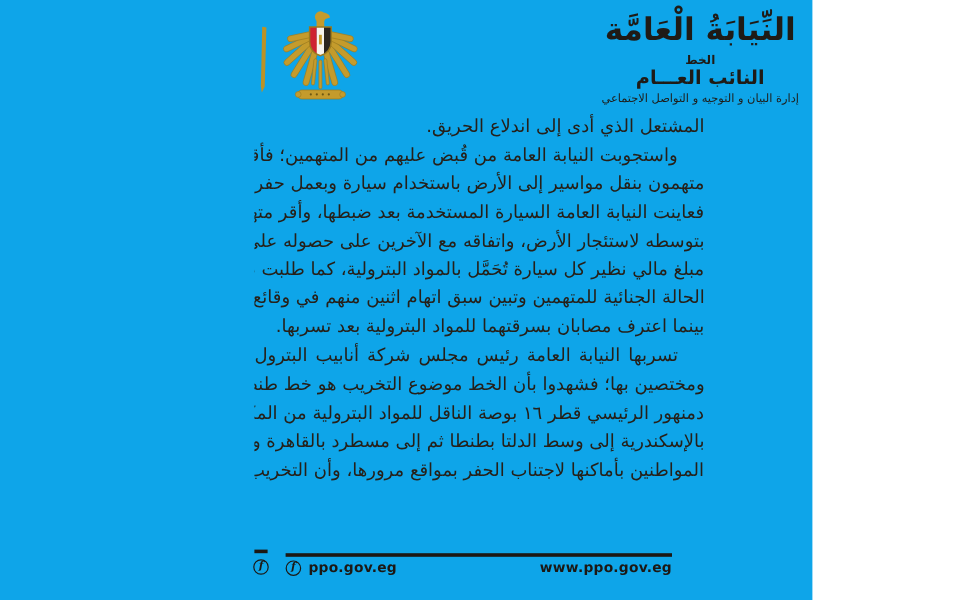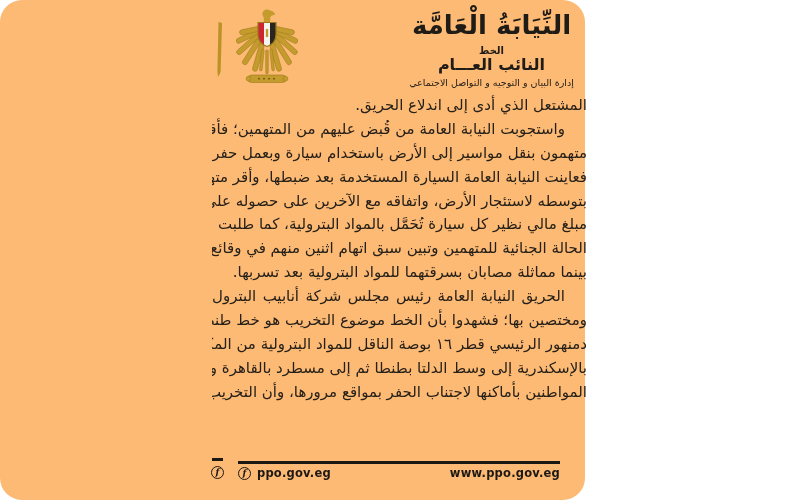--- a/index.html
+++ b/index.html
@@ -6,23 +6,22 @@
   html, body { background: #ffffff; }
   .stage {
     position: relative;
     width: 800px; height: 500px;
     background: #ffffff;
     overflow: hidden;
     font-family: "DejaVu Sans", sans-serif;
   }
   .doc {
     position: absolute; left: 0; top: 0;
-    width: 585px; height: 500px;
-    background: #fdba74;
-    border-radius: 22px;
+    width: 677px; height: 500px;
+    background: #0ea5e9;
   }
   
   .emblem-wrap { position: absolute; left: 210px; top: 5px; width: 95px; height: 88px; }
   .ornament { position: absolute; left: 6px; top: 17px; }
   .eagle { position: absolute; left: 26px; top: 2px; }
   .head-text {
     position: absolute; right: 6px; top: 6px; width: 175px;
     direction: rtl; text-align: center; color: #1f1b16;
   }
   .calligraphy {
@@ -135,22 +134,22 @@
     </div>
 
     <div class="body-text">
       <div class="line para-end">المشتعل الذي أدى إلى اندلاع الحريق.</div>
       <div class="line para-start">واستجوبت النيابة العامة من قُبض عليهم من المتهمين؛ فأقر</div>
       <div class="line">متهمون بنقل مواسير إلى الأرض باستخدام سيارة وبعمل حفرة بها؛</div>
       <div class="line">فعاينت النيابة العامة السيارة المستخدمة بعد ضبطها، وأقر متهم آخر</div>
       <div class="line">بتوسطه لاستئجار الأرض، واتفاقه مع الآخرين على حصوله على</div>
       <div class="line">مبلغ مالي نظير كل سيارة تُحَمَّل بالمواد البترولية، كما طلبت صحف</div>
       <div class="line">الحالة الجنائية للمتهمين وتبين سبق اتهام اثنين منهم في وقائع مماثلة،</div>
-      <div class="line para-end">بينما مماثلة مصابان بسرقتهما للمواد البترولية بعد تسربها.</div>
-      <div class="line para-start">الحريق النيابة العامة رئيس مجلس شركة أنابيب البترول</div>
+      <div class="line para-end">بينما اعترف مصابان بسرقتهما للمواد البترولية بعد تسربها.</div>
+      <div class="line para-start">تسربها النيابة العامة رئيس مجلس شركة أنابيب البترول</div>
       <div class="line">ومختصين بها؛ فشهدوا بأن الخط موضوع التخريب هو خط طنطا</div>
       <div class="line">دمنهور الرئيسي قطر ١٦ بوصة الناقل للمواد البترولية من المكس</div>
       <div class="line">بالإسكندرية إلى وسط الدلتا بطنطا ثم إلى مسطرد بالقاهرة ويقع على</div>
       <div class="line">المواطنين بأماكنها لاجتناب الحفر بمواقع مرورها، وأن التخريب</div>
     </div>
 
     <div class="footer-dash"></div>
     <span class="fb-circle fb-mini">f</span>
     <div class="footer-rule"></div>
     <div class="footer-row">

